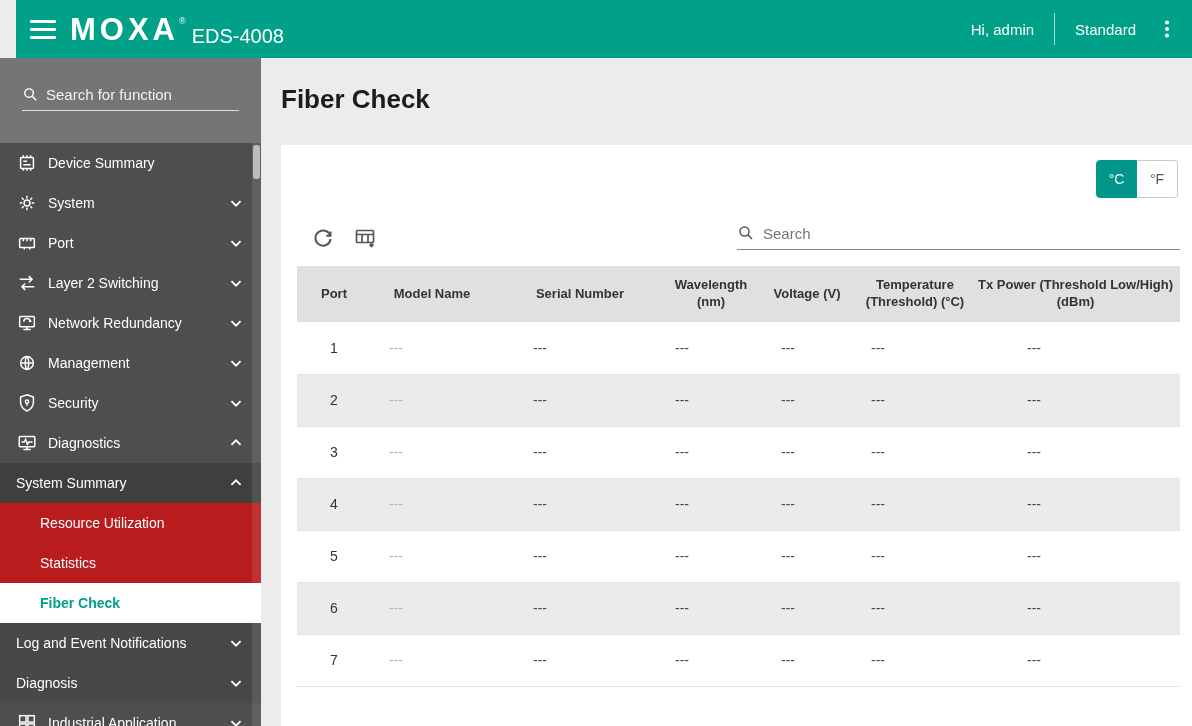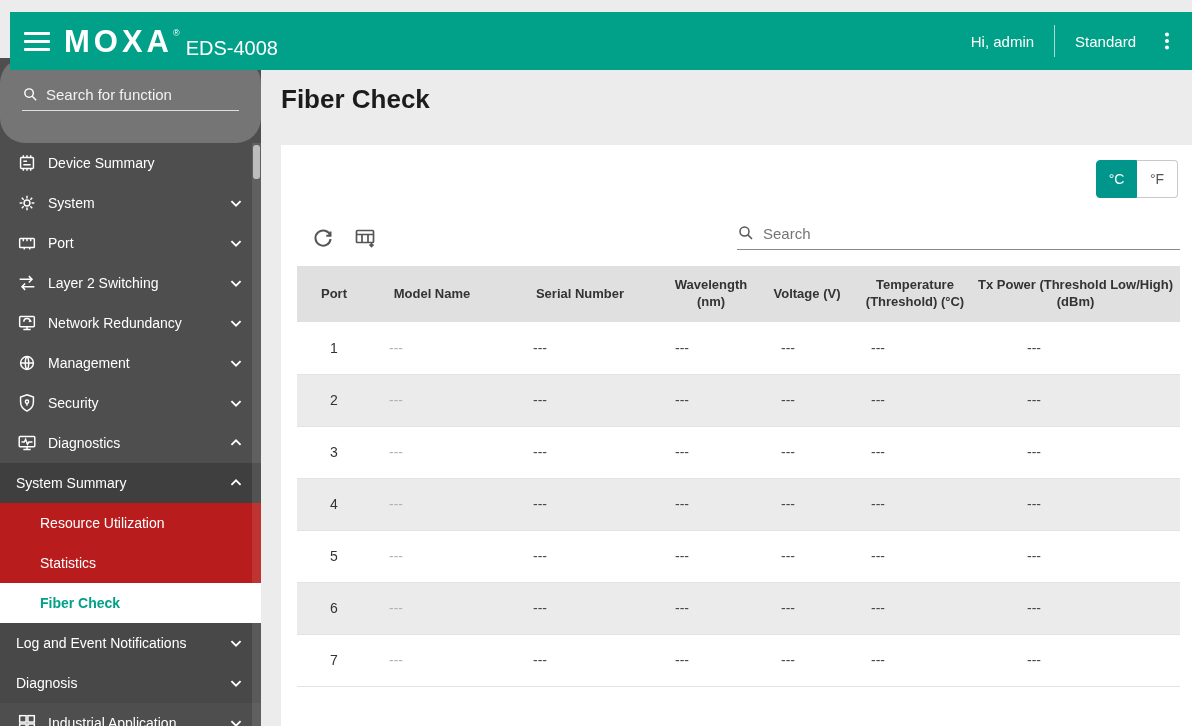--- a/index.html
+++ b/index.html
@@ -5,40 +5,40 @@
   * { box-sizing: border-box; margin: 0; padding: 0; }
   html, body {
     width: 1192px; height: 726px;
     font-family: "Liberation Sans", sans-serif;
     overflow: hidden; background: #ececec;
   }
   svg { display: block; }
 
   
   .topbar {
-    position: fixed; top: 0; left: 10px; right: 0; height: 58px;
+    position: fixed; top: 0; left: 16px; right: 0; height: 58px;
     background: #00A188; color: #fff;
-    display: flex; align-items: center; padding: 0 14px 0 10px; z-index: 20; margin-top: 12px;
+    display: flex; align-items: center; padding: 0 14px 0 10px; z-index: 20;
   }
   .hamburger { width: 26px; padding: 2px 0; display: flex; flex-direction: column; gap: 5px; cursor: pointer; margin: 0 14px 0 4px; }
   .hamburger span { height: 3px; background: #fff; border-radius: 1px; }
   .logo { display: flex; align-items: flex-start; }
   .logo-text { font-size: 31px; font-weight: bold; letter-spacing: 4px; line-height: 1; }
   .logo-reg { font-size: 9px; margin-top: 2px; }
   .model { font-size: 20px; margin-left: 6px; align-self: center; position: relative; top: 7px; }
   .topbar-right { margin-left: auto; display: flex; align-items: center; gap: 20px; font-size: 15px; }
   .v-divider { width: 1px; height: 32px; background: rgba(255,255,255,0.65); }
   .kebab { width: 22px; height: 24px; cursor: pointer; display: flex; align-items: center; justify-content: center; }
 
   
   .sidebar {
     position: fixed; top: 58px; left: 0; width: 261px; bottom: 0;
     background: #4e4e4e; color: #fff; z-index: 10;
   }
-  .sidebar-search { height: 85px; background: #757575; padding: 28px 22px 0 22px; border-radius: 25px; }
+  .sidebar-search { height: 85px; background: #757575; padding: 28px 22px 0 22px; }
   .search-wrap { display: flex; align-items: center; gap: 7px; border-bottom: 1px solid #dedede; padding-bottom: 7px; }
   .search-wrap input {
     flex: 1; background: transparent; border: none; outline: none;
     color: #fff; font-size: 15px; font-family: "Liberation Sans", sans-serif;
   }
   .search-wrap input::placeholder { color: #f2f2f2; opacity: 1; }
   .s-icon { width: 17px; height: 17px; color: #fff; }
 
   .nav { position: relative; height: calc(100% - 85px); overflow: hidden; }
   .nav-item { height: 40px; display: flex; align-items: center; padding: 0 8px 0 16px; font-size: 14px; cursor: pointer; }

